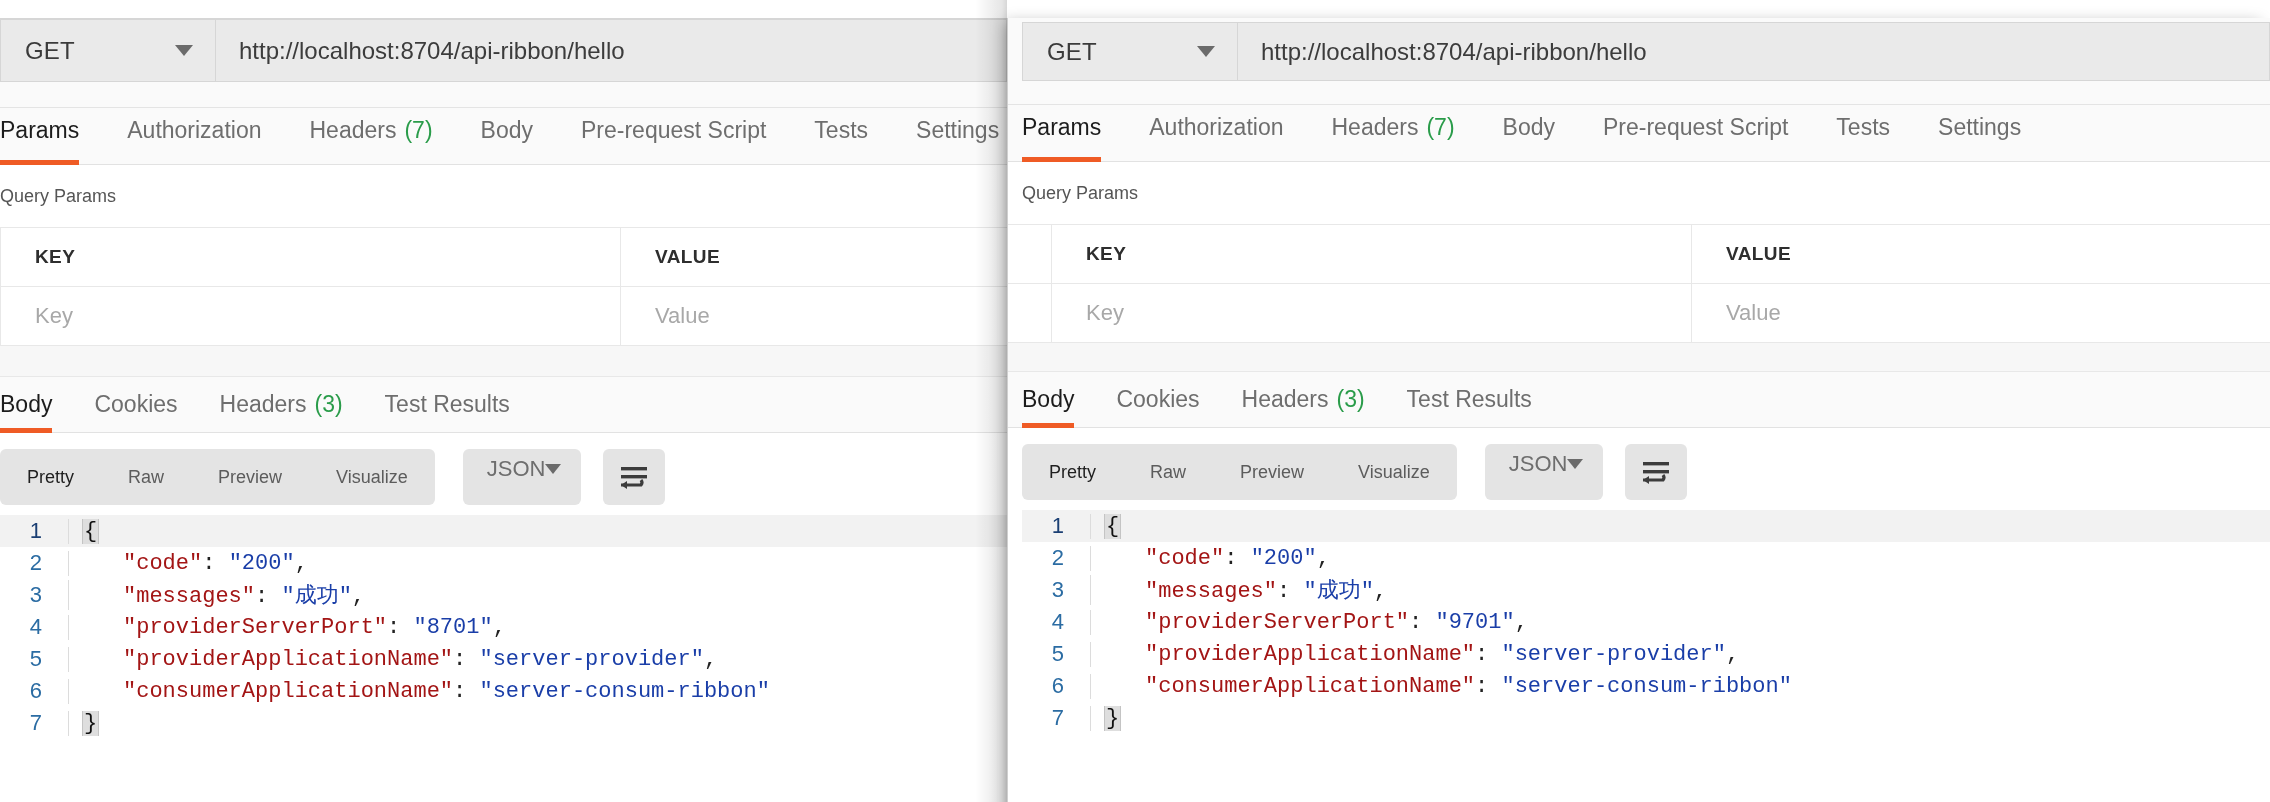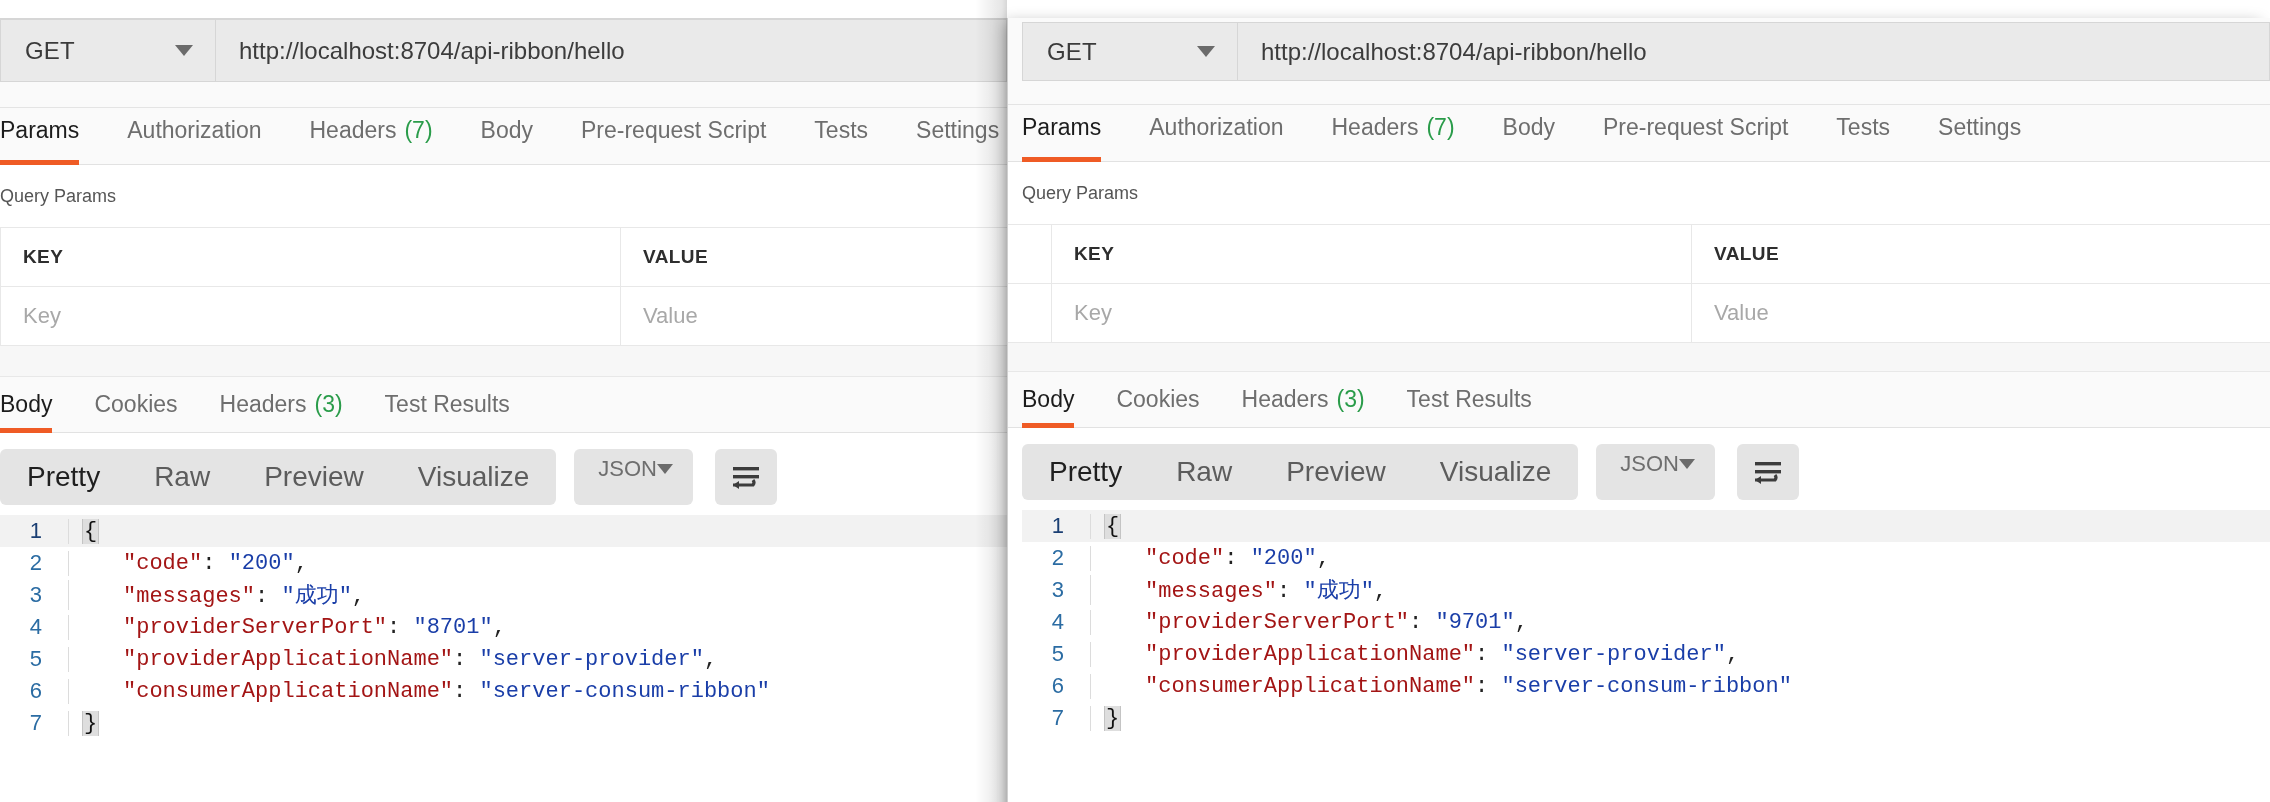--- a/index.html
+++ b/index.html
@@ -148,21 +148,21 @@
     height: 59px;
   }
   .qp-row.head { height: 59px; }
   .qp-check {
     width: 1px;
     border-right: 1px solid #e8e8e8;
   }
   .qp-cell {
     display: flex;
     align-items: center;
-    padding-left: 22px;
+    padding-left: 34px;
     border-right: 1px solid #e8e8e8;
     font-size: 20px;
   }
   .qp-cell.key { width: 620px; }
   .qp-cell.val { flex: 1; border-right: none; }
   .qp-row.head .qp-cell {
     font-weight: bold;
     font-size: 19px;
     color: #2e2e2e;
     letter-spacing: .4px;
@@ -215,34 +215,34 @@
     align-items: stretch;
     background: #e4e4e4;
     border-radius: 6px;
     height: 56px;
     overflow: hidden;
   }
   .seg {
     display: flex;
     align-items: center;
     padding: 0 27px;
-    font-size: 28px;
+    font-size: 18px;
     color: #5c5c5c;
     cursor: pointer;
   }
   .seg.active { color: #1f1f1f; }
   .fmt-select {
     display: flex;
     align-items: center;
     gap: 0;
     background: #e4e4e4;
     border-radius: 6px;
     height: 56px;
     padding: 0 20px 16px 24px;
-    margin-left: 18px;
+    margin-left: 28px;
     cursor: pointer;
   }
   .fmt-select .flabel { font-size: 22px; color: #6e6e6e; }
   .caret-sm {
     width: 0; height: 0;
     border-left: 8px solid transparent;
     border-right: 8px solid transparent;
     border-top: 10px solid #6b6b6b;
   }
   .wrap-btn {

